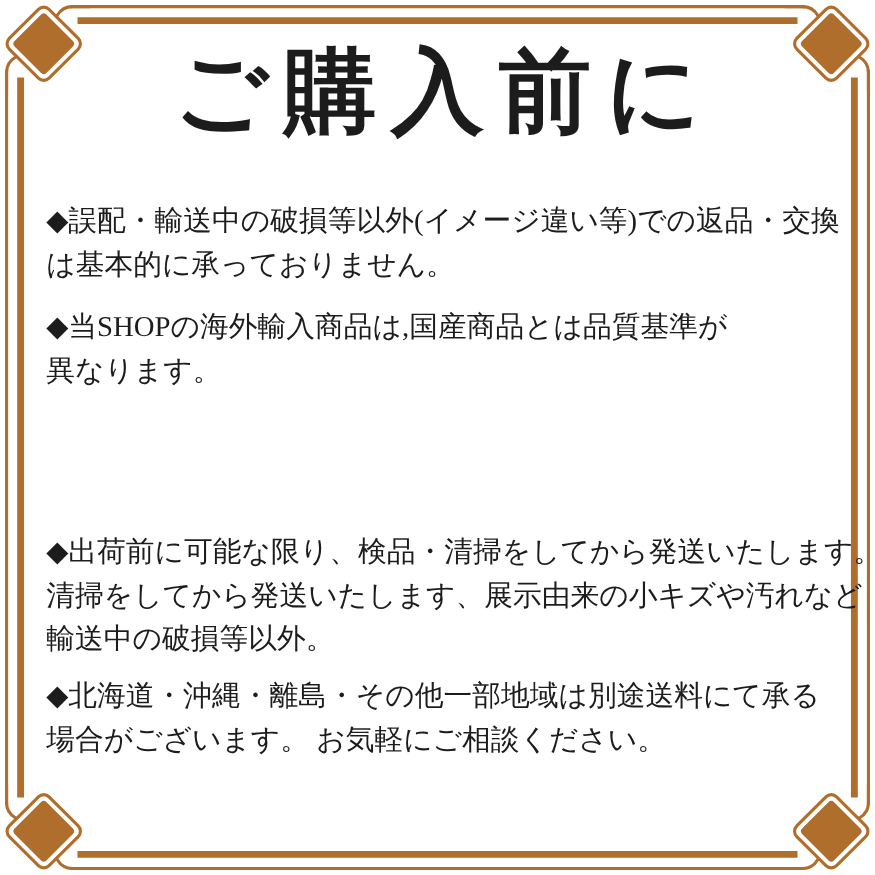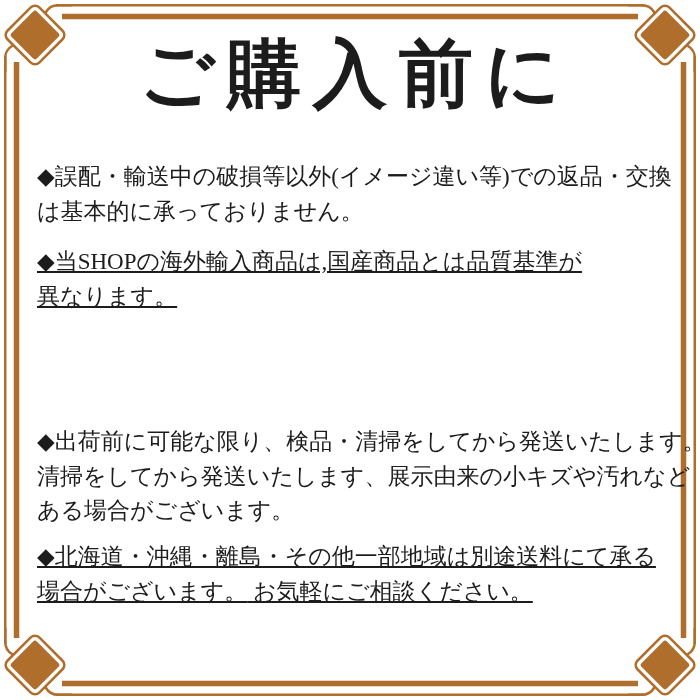--- a/index.html
+++ b/index.html
@@ -25,21 +25,21 @@
     position:absolute;left:0;right:0;top:26px;margin:0;
     text-align:center;
     font-size:74px;font-weight:bold;letter-spacing:12px;text-indent:12px;
     line-height:1.3;white-space:nowrap;
   }
   .notice{
     position:absolute;left:37px;right:24px;margin:0;
     font-size:23px;line-height:34.5px;font-weight:normal;
   }
   .notice .line{white-space:nowrap;}
-  .p1{top:160px;} .p2{top:245px;text-decoration:underline;} .p3{top:333px;} .p4{top:425px;} .p5{top:540px;text-decoration:underline;}
+  .p1{top:160px;} .p2{top:245px;} .p3{top:333px;} .p4{top:425px;} .p5{top:540px;}
 </style>
 </head>
 <body>
 
 <div class="page">
 
   <svg class="frame" viewBox="0 0 700 700" aria-hidden="true">
 
     <g>
       <path class="fr-stroke" stroke-width="5.5" d="M62 16.5 H638"></path>
@@ -76,21 +76,21 @@
 
     <p class="notice p2">
       <span class="line">◆当SHOPの海外輸入商品は,国産商品とは品質基準が</span>
       <span class="line">異なります。</span>
     </p>
 
 
     <p class="notice p4">
       <span class="line">◆出荷前に可能な限り、検品・清掃をしてから発送いたします。</span>
       <span class="line">清掃をしてから発送いたします、展示由来の小キズや汚れなど</span>
-      <span class="line">ある場合がございます。</span>
+      <span class="line">輸送中の破損等以外。</span>
     </p>
 
     <p class="notice p5">
       <span class="line">◆北海道・沖縄・離島・その他一部地域は別途送料にて承る</span>
       <span class="line">場合がございます。</span>
       <span class="line">お気軽にご相談ください。</span>
     </p>
   </div>
 
 </div>

